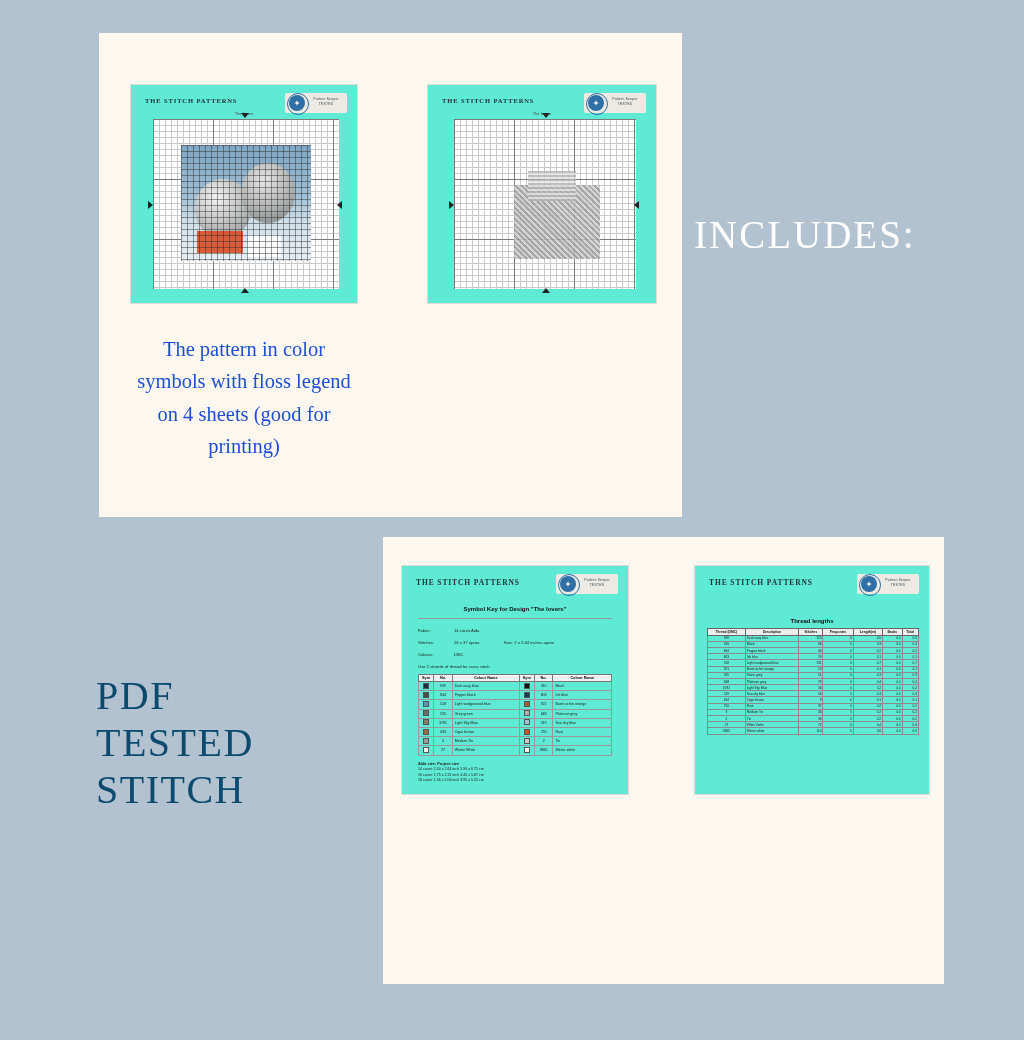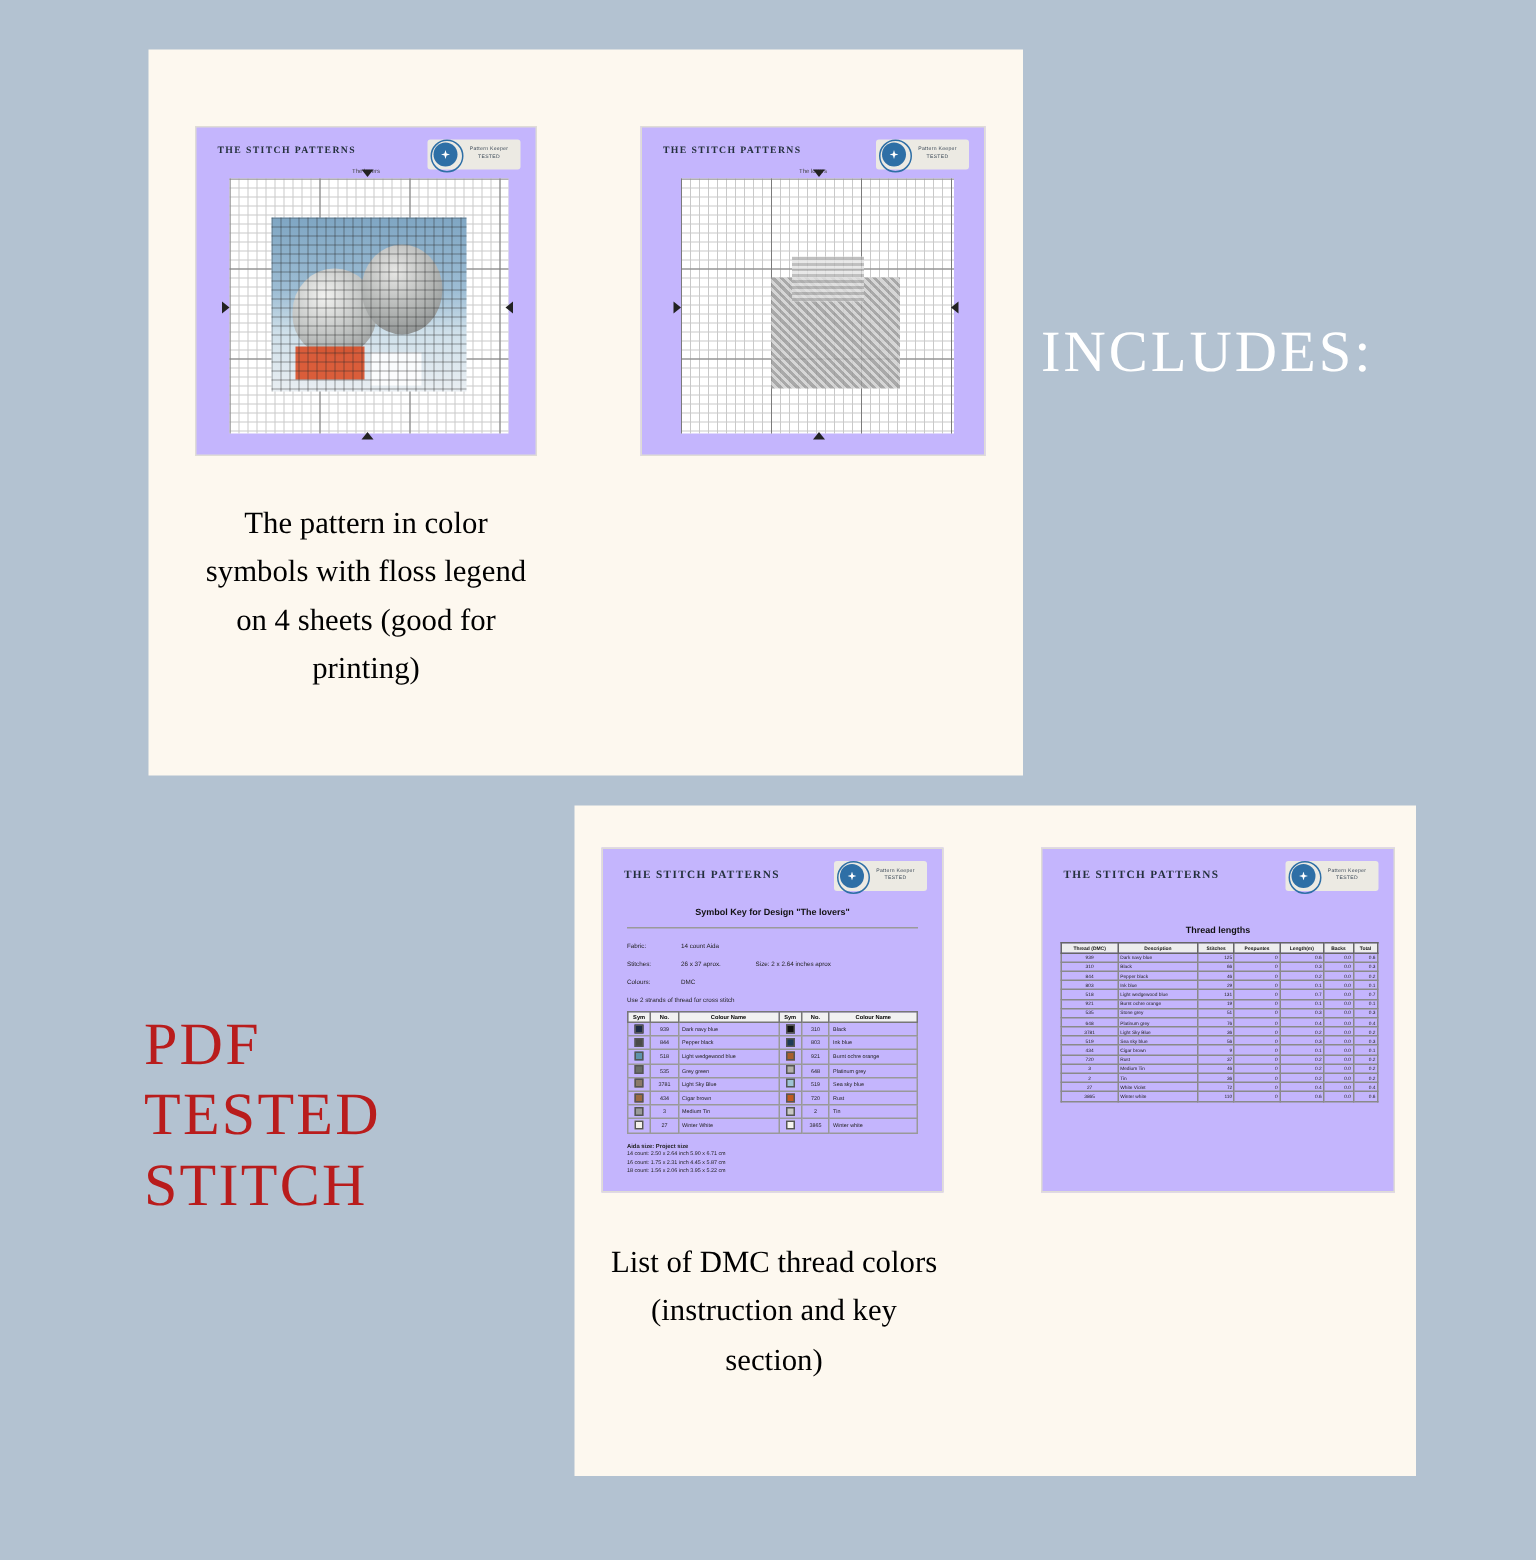--- a/index.html
+++ b/index.html
@@ -21,37 +21,37 @@
 
   
   .includes{
     position:absolute;left:694px;top:214px;width:320px;
     color:#ffffff;font-size:39px;letter-spacing:2px;
     font-family:"Liberation Serif", serif;
     text-align:left;line-height:1.1;
   }
   .pdf-text{
     position:absolute;left:96px;top:672px;width:270px;
-    color:#b91c1c;font-size:40px;line-height:1.18;letter-spacing:1.5px;
+    color:#0c4a6e;font-size:40px;line-height:1.18;letter-spacing:1.5px;
     font-family:"Liberation Serif", serif;
   }
   .pdf-text div{white-space:nowrap;}
 
   
   .caption{
-    position:absolute;text-align:center;color:#000000;
+    position:absolute;text-align:center;color:#1d4ed8;
     font-size:20.5px;line-height:1.58;font-family:"Liberation Serif", serif;
   }
   #cap-1{left:130px;top:333px;width:228px;}
   #cap-2{left:425px;top:333px;width:230px;}
   #cap-3{left:404px;top:826px;width:224px;}
   #cap-4{left:690px;top:826px;width:240px;}
 
   
-  .sheet{position:absolute;background:#c4b5fd;border:1px solid #dfdcd6;box-sizing:border-box;overflow:hidden;}
+  .sheet{position:absolute;background:#5eead4;border:1px solid #dfdcd6;box-sizing:border-box;overflow:hidden;}
   #sheet-1{left:130px;top:84px;width:228px;height:220px;}
   #sheet-2{left:427px;top:84px;width:230px;height:220px;}
   #sheet-3{left:401px;top:565px;width:228px;height:230px;}
   #sheet-4{left:694px;top:565px;width:236px;height:230px;}
 
   .sheet-title{
     position:absolute;left:14px;top:12px;
     font-size:6.5px;letter-spacing:0.9px;color:#24303d;
     font-family:"Liberation Serif", serif;font-weight:600;
   }
@@ -466,16 +466,15 @@
               <td class="num">0</td>
               <td class="num">0.6</td>
               <td class="num">0.0</td>
               <td class="num">0.6</td>
             </tr>
           </tbody>
       </table>
     </div>
   </div>
 
-  <div class="caption" id="cap-3">List of DMC thread colors (instruction and key section)</div>
 
   <div class="bottom-strip"></div>
 </div>
 
 </body></html>

